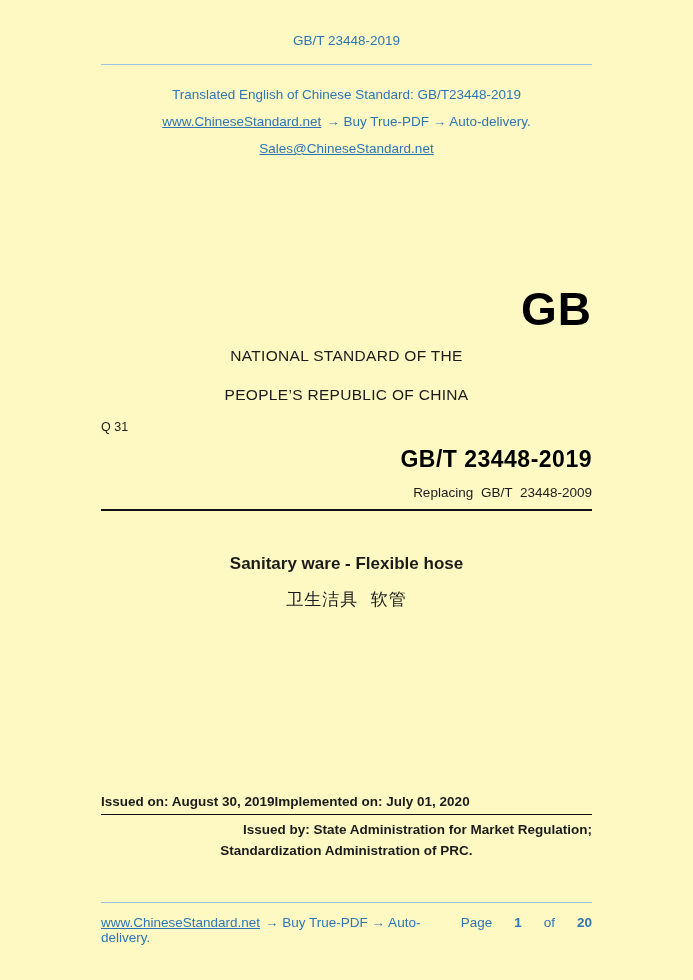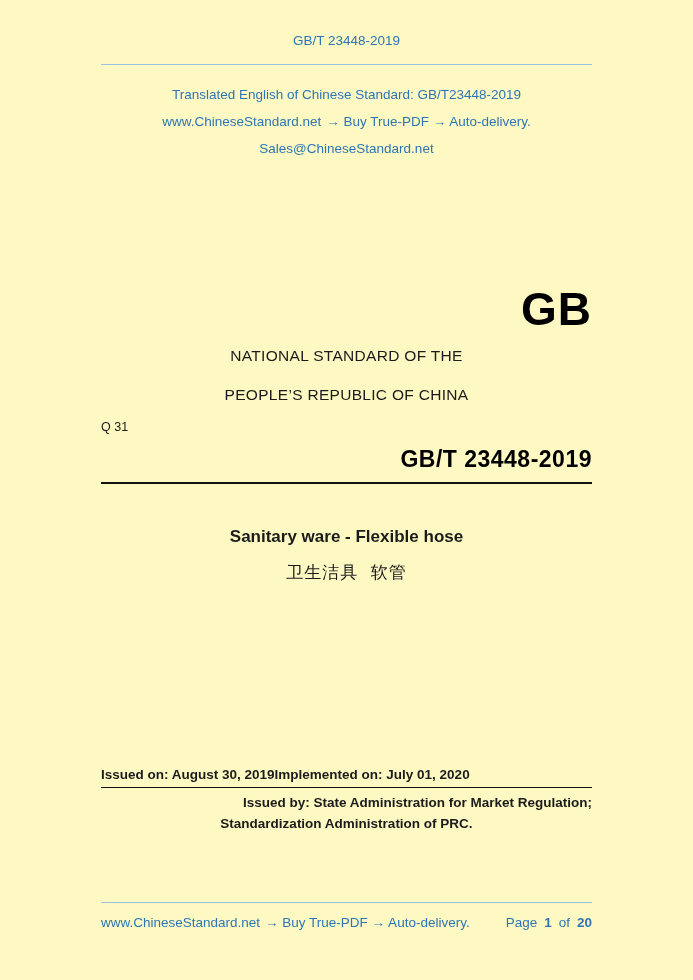--- a/index.html
+++ b/index.html
@@ -30,21 +30,21 @@
   .rule-blue {
     border: none;
     border-top: 1px solid #9CC2E5;
     margin-top: 16px;
   }
 
   
   .banner-line1 { margin-top: 22px; font-size: 13.5px; text-align: center; color: #2E75B6; }
   .banner-line2 { margin-top: 12px; font-size: 13.5px; text-align: center; color: #2E75B6; }
   .banner-line3 { margin-top: 12px; font-size: 13.5px; text-align: center; color: #2E75B6; }
-  .link { color: #2E75B6; cursor: pointer; }
+  .link { color: #2E75B6; text-decoration: underline; cursor: pointer; }
   .tail { margin-left: 5px; }
 
   
   .gb-mark {
     margin-top: 130px;
     font-size: 46px;
     font-weight: bold;
     text-align: right;
     line-height: 1;
     letter-spacing: 1px;
@@ -119,21 +119,21 @@
     border-top: 1px solid #9CC2E5;
   }
   .footer-row {
     margin-top: 12px;
     display: flex;
     justify-content: space-between;
     align-items: baseline;
     font-size: 13.5px;
     color: #2E75B6;
   }
-  .page-num { display: inline-flex; gap: 7px; text-align: right; }
+  .page-num { display: inline-flex; gap: 22px; text-align: right; }
   .bold { font-weight: bold; }
 </style>
 </head>
 <body>
 
 <div class="page">
   <div class="content">
 
     <div class="doc-code">GB/T 23448-2019</div>
     <hr class="rule-blue">
@@ -143,20 +143,21 @@
     <div class="banner-line3"><span class="link">Sales@ChineseStandard.net</span></div>
 
     <div class="gb-mark">GB</div>
 
     <div class="org-line1">NATIONAL STANDARD OF THE</div>
     <div class="org-line2">PEOPLE’S REPUBLIC OF CHINA</div>
 
     <div class="class-code">Q 31</div>
 
     <div class="std-code">GB/T 23448-2019</div>
+    <div class="replacing">Replacing GB/T 23448-2009</div>
     <hr class="rule-thick">
 
     <div class="title-en">Sanitary ware - Flexible hose</div>
     <div class="title-zh">卫生洁具 软管</div>
 
     <div class="issue-row">
       <span>Issued on: August 30, 2019</span>
       <span>Implemented on: July 01, 2020</span>
     </div>
     <hr class="rule-issue">

